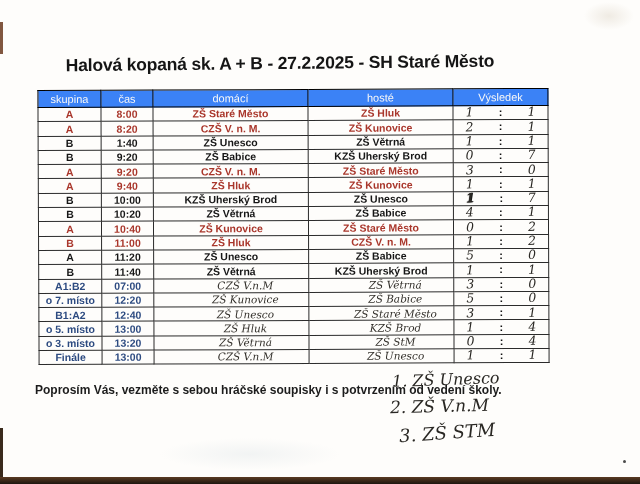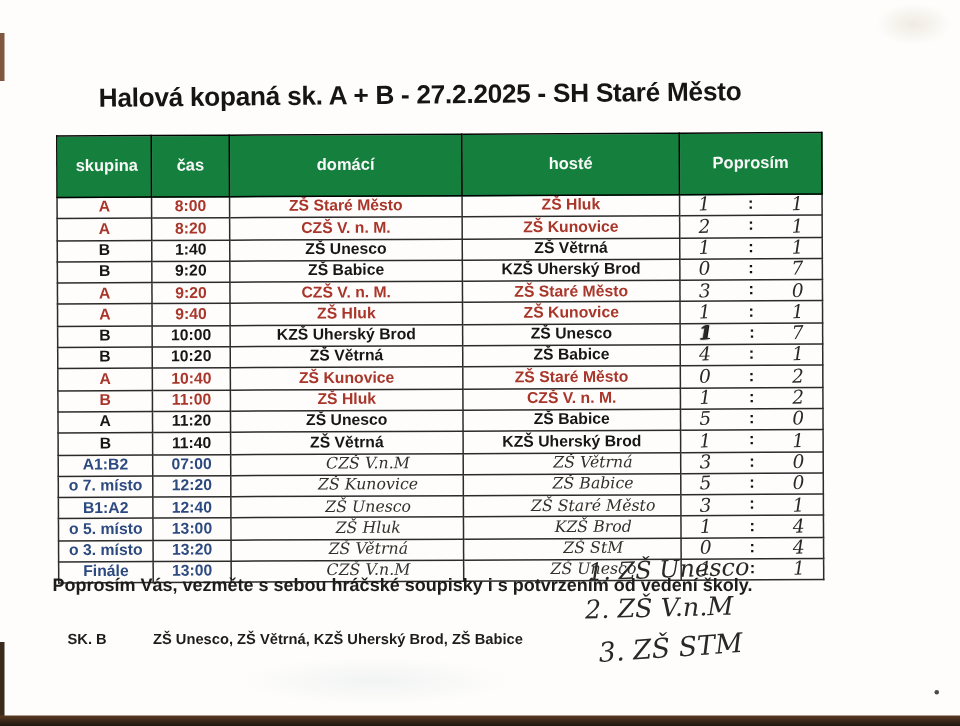--- a/index.html
+++ b/index.html
@@ -18,22 +18,22 @@
     white-space:nowrap;
   }
 
   
   table.sched{
     position:absolute;left:38px;top:89px;width:510px;
     border-collapse:collapse;table-layout:fixed;
     transform:rotate(-0.25deg);
   }
   table.sched th{
-    background:#15803d;color:#f8f8f8;font-size:11px;font-weight:bold;
-    height:16px;padding:12px;border:1px solid #000;line-height:1;
+    background:#3b82f6;color:#f8f8f8;font-size:11px;font-weight:normal;
+    height:16px;padding:0;border:1px solid #000;line-height:1;
   }
   table.sched td{
     border:1px solid #2b2b2b;height:13.3px;padding:0;
     font-size:10.5px;font-weight:bold;text-align:center;line-height:1;
     color:#161616;white-space:nowrap;overflow:hidden;
   }
   tr.style-red td.printed{color:#a9362b;}
   tr.style-black td.printed{color:#161616;}
   tr.style-navy td.cell-group, tr.style-navy td.cell-time{color:#2c4a80;}
   tr.hw-row td.cell-home, tr.hw-row td.cell-away{
@@ -94,21 +94,21 @@
         <col style="width:155px">
       <col style="width:145px">
         <col style="width:95px">
     </colgroup>
     <thead>
       <tr>
         <th>skupina</th>
         <th>čas</th>
         <th>domácí</th>
         <th>hosté</th>
-        <th>Poprosím</th>
+        <th>Výsledek</th>
       </tr>
     </thead>
     <tbody>
         <tr class="style-red">
       <td class="printed cell-group">A</td>
       <td class="printed cell-time">8:00</td>
       <td class="printed cell-home">ZŠ Staré Město</td>
       <td class="printed cell-away">ZŠ Hluk</td>
       <td class="cell-result">
         <span class="res-wrap">
@@ -337,23 +337,20 @@
           <span class="colon">:</span>
           <span class="score">1</span>
         </span>
       </td>
     </tr>
       </tbody>
   </table>
 
   <div class="note">Poprosím Vás, vezměte s sebou hráčské soupisky i s potvrzením od vedení školy.</div>
 
-  <div class="grp grp-b">
-    <span class="lbl">SK. B</span><span>ZŠ Unesco, ZŠ Větrná, KZŠ Uherský Brod, ZŠ Babice</span>
-  </div>
 
   <div class="rank rank-1">1. ZŠ Unesco</div>
   <div class="rank rank-2">2. ZŠ V.n.M</div>
   <div class="rank rank-3">3. ZŠ STM</div>
 
   <div class="mark-topleft"></div>
   <div class="smudge-topright"></div>
   <div class="smudge-bottomleft"></div>
   <div class="edge-left-low"></div>
   <div class="edge-bottom"></div>

